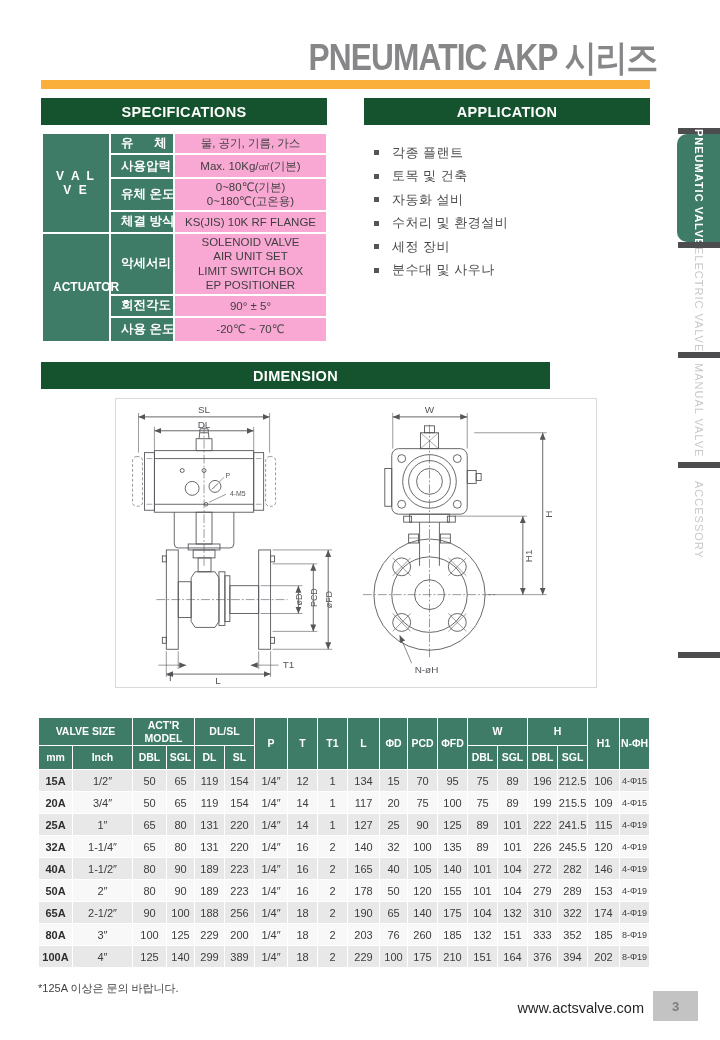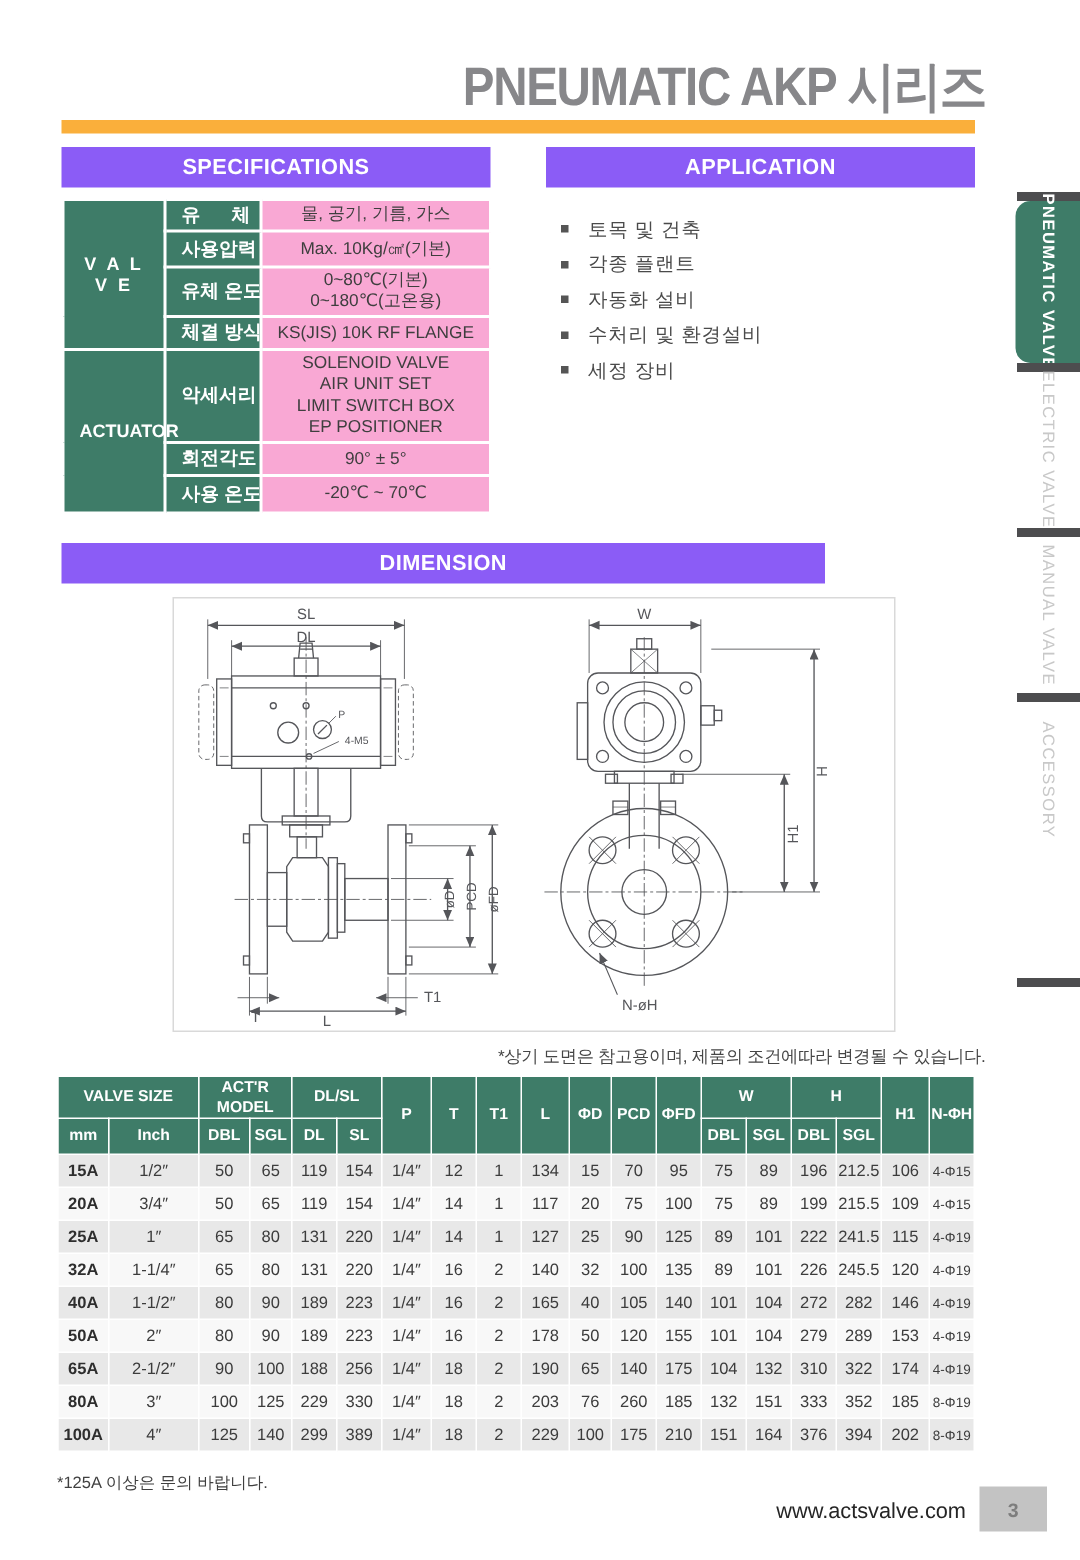--- a/index.html
+++ b/index.html
@@ -11,21 +11,21 @@
   
   .page-title {
     position:absolute; top:34px; right:63px;
     font-size:36px; font-weight:bold; color:#87878a; letter-spacing:-1px;
     transform:scaleX(0.88); transform-origin:100% 50%; white-space:nowrap;
   }
   .orange-bar { position:absolute; left:41px; top:80px; width:609px; height:9px; background:#FAAF3B; }
 
   
   .section-header {
-    position:absolute; height:27px; background:#8b5cf6; color:#fff;
+    position:absolute; height:27px; background:#14532d; color:#fff;
     font-weight:bold; font-size:14.5px; letter-spacing:0.3px;
     display:flex; align-items:center; justify-content:center;
   }
   #spec-header { left:41px; top:98px; width:286px; }
   #app-header  { left:364px; top:98px; width:286px; }
   #dim-header  { left:41px; top:362px; width:509px; }
 
   
   .spec-table {
     position:absolute; left:41px; top:132px; width:285px;
@@ -142,37 +142,41 @@
       <tr style="height:25px;">
         <td class="l">사용 온도</td>
         <td class="v">-20℃ ~ 70℃</td>
       </tr>
     </tbody>
   </table>
 
   <ul class="app-list">
     <li>
         <span class="app-bullet"></span>
-        <span class="app-text">토목 및 건축</span>
+        <span class="app-text">각종 플랜트</span>
       </li>
     <li>
         <span class="app-bullet"></span>
-        <span class="app-text">각종 플랜트</span>
+        <span class="app-text">토목 및 건축</span>
       </li>
     <li>
         <span class="app-bullet"></span>
         <span class="app-text">자동화 설비</span>
       </li>
     <li>
         <span class="app-bullet"></span>
         <span class="app-text">수처리 및 환경설비</span>
       </li>
     <li>
         <span class="app-bullet"></span>
         <span class="app-text">세정 장비</span>
+      </li>
+    <li>
+        <span class="app-bullet"></span>
+        <span class="app-text">분수대 및 사우나</span>
       </li>
   </ul>
 
   <div class="side-sep" id="sep1"></div>
   <div class="side-tab active">PNEUMATIC VALVE</div>
   <div class="side-sep" id="sep2"></div>
   <div class="side-tab inactive" id="tab-electric">ELECTRIC VALVE</div>
   <div class="side-sep" id="sep3"></div>
   <div class="side-tab inactive" id="tab-manual">MANUAL VALVE</div>
   <div class="side-sep" id="sep4"></div>
@@ -332,21 +336,20 @@
         <text x="102" y="287">L</text>
         <text x="173" y="271">T1</text>
         <text x="315" y="14">W</text>
         <text transform="rotate(-90 438 116)" x="438" y="116">H</text>
         <text transform="rotate(-90 418 158)" x="418" y="158">H1</text>
         <text x="312" y="276">N-øH</text>
       </g>
     </svg>
   </div>
 
-  <div class="dim-note">*상기 도면은 참고용이며, 제품의 조건에따라 변경될 수 있습니다.</div>
 
   <div class="dim-table-wrap">
     <table id="dim-table">
         <colgroup>
           <col style="width: 34px;">
           <col style="width: 60px;">
           <col style="width: 34px;">
           <col style="width: 28px;">
           <col style="width: 30px;">
           <col style="width: 30px;">
@@ -541,21 +544,21 @@
             <td>322</td>
             <td>174</td>
             <td class="last">4-Φ19</td>
           </tr>
           <tr class="even">
             <td class="first">80A</td>
             <td>3″</td>
             <td>100</td>
             <td>125</td>
             <td>229</td>
-            <td>330</td>
+            <td>200</td>
             <td>1/4″</td>
             <td>18</td>
             <td>2</td>
             <td>203</td>
             <td>76</td>
             <td>260</td>
             <td>185</td>
             <td>132</td>
             <td>151</td>
             <td>333</td>

